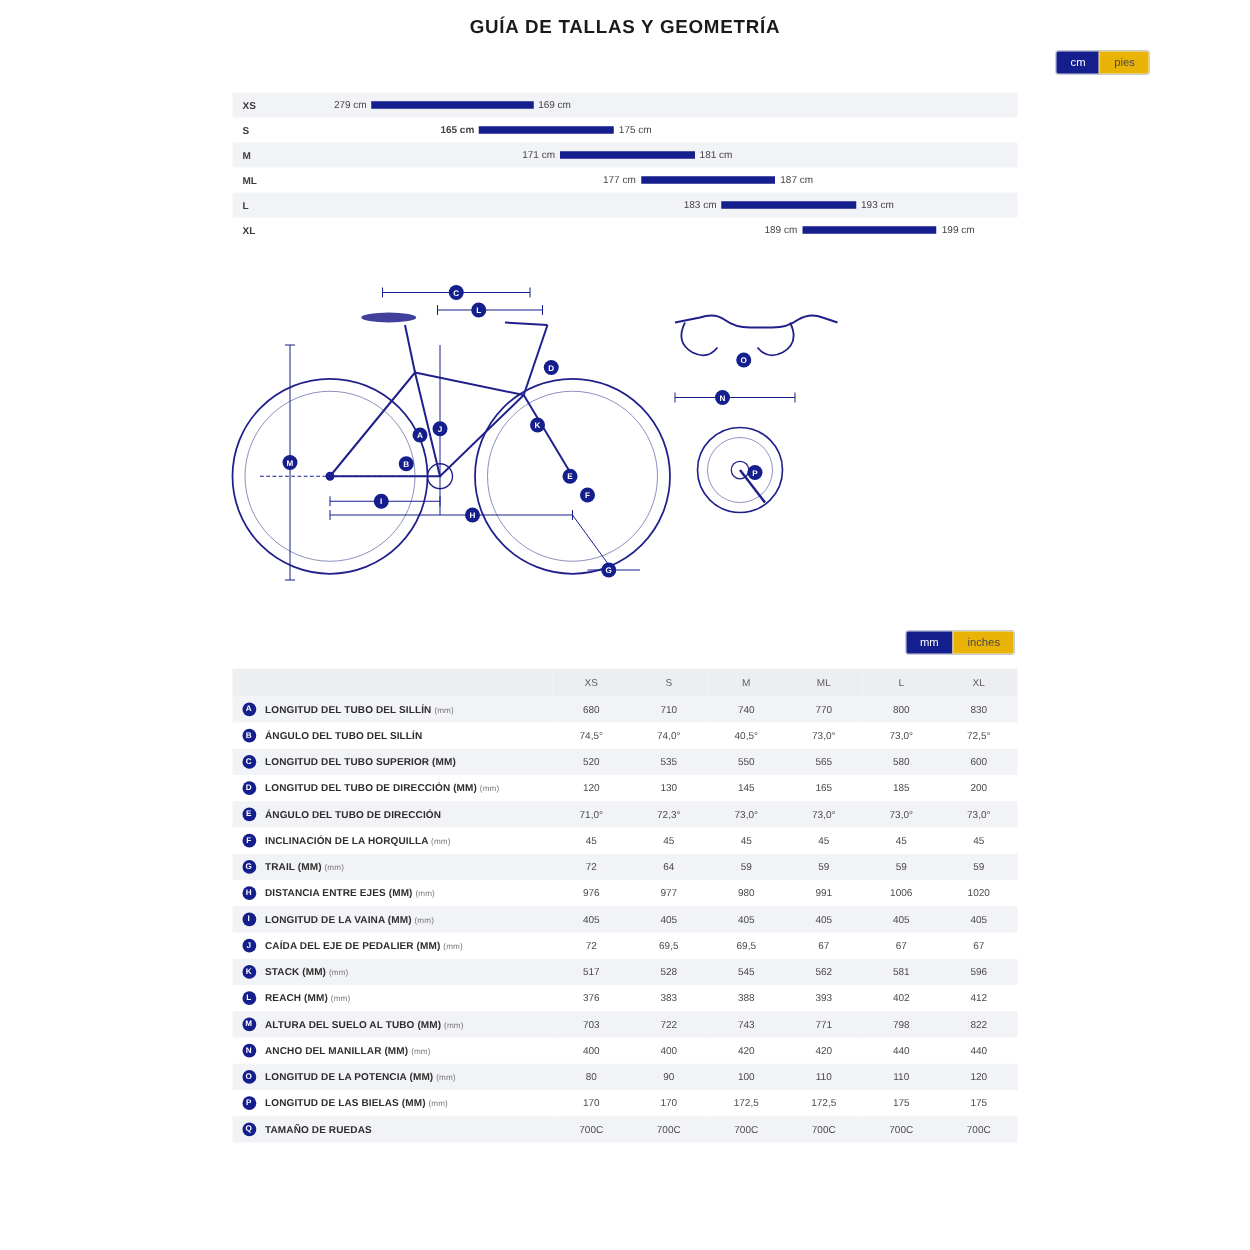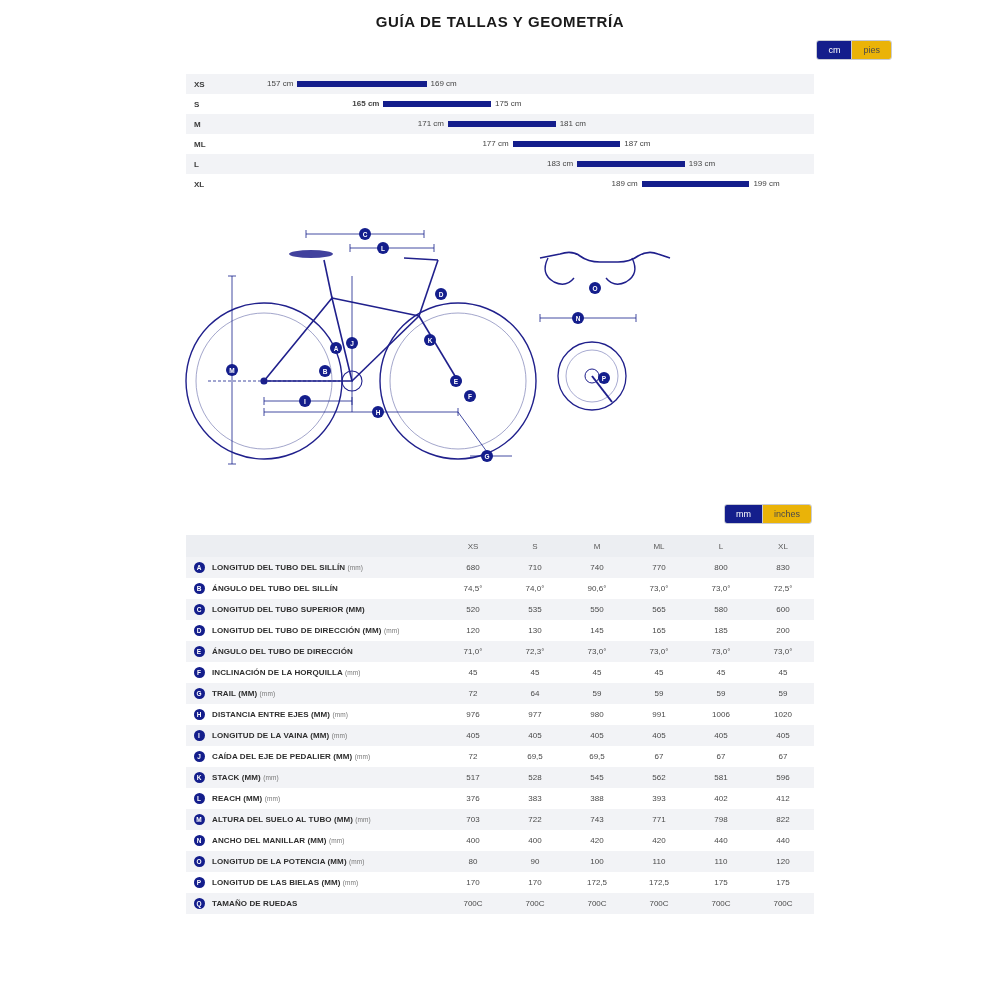--- a/index.html
+++ b/index.html
@@ -22,21 +22,21 @@
   }
   .subtitle {
     text-align: center;
     font-size: 8px;
     color: #555;
     padding-top: 16px;
     letter-spacing: 0.15px;
   }
 
   
-  .toggle-wrap { display: flex; justify-content: flex-end; padding-right: 108px; margin-top: 10px; }
+  .toggle-wrap { display: flex; justify-content: flex-end; padding-right: 80px; margin-top: 10px; }
   .toggle {
     display: inline-flex;
     border: 1px solid #c9ccd4;
     border-radius: 3px;
     overflow: hidden;
     font-size: 9px;
   }
   .toggle .opt {
     padding: 4px 11px;
     background: #eab308;
@@ -152,21 +152,21 @@
       <div class="opt active">cm</div>
       <div class="opt">pies</div>
     </div>
   </div>
 
   <div class="sizes" id="sizes-container">
       <div class="size-row alt">
         <div class="size-label">XS</div>
         <div class="bar-area">
           <div class="bar" style="left: 12.7273%; width: 21.8182%;"></div>
-          <div class="bar-min" style="left: 12.7273%;">157 cm</div>
+          <div class="bar-min" style="left: 12.7273%;">279 cm</div>
           <div class="bar-max" style="left: 34.5455%;">169 cm</div>
         </div>
       </div>
       <div class="size-row">
         <div class="size-label">S</div>
         <div class="bar-area">
           <div class="bar" style="left: 27.2727%; width: 18.1818%;"></div>
           <div class="bar-min" style="left: 27.2727%; font-weight: bold;">165 cm</div>
           <div class="bar-max" style="left: 45.4545%;">175 cm</div>
         </div>
@@ -358,21 +358,21 @@
           <td class="val">740</td>
           <td class="val">770</td>
           <td class="val">800</td>
           <td class="val">830</td>
         </tr>
         <tr>
           <td class="badge-cell"><span class="badge">B</span></td>
           <td class="name">ÁNGULO DEL TUBO DEL SILLÍN </td>
           <td class="val">74,5°</td>
           <td class="val">74,0°</td>
-          <td class="val">90,6°</td>
+          <td class="val">40,5°</td>
           <td class="val">73,0°</td>
           <td class="val">73,0°</td>
           <td class="val">72,5°</td>
         </tr>
         <tr class="alt">
           <td class="badge-cell"><span class="badge">C</span></td>
           <td class="name">LONGITUD DEL TUBO SUPERIOR (MM) </td>
           <td class="val">520</td>
           <td class="val">535</td>
           <td class="val">550</td>

